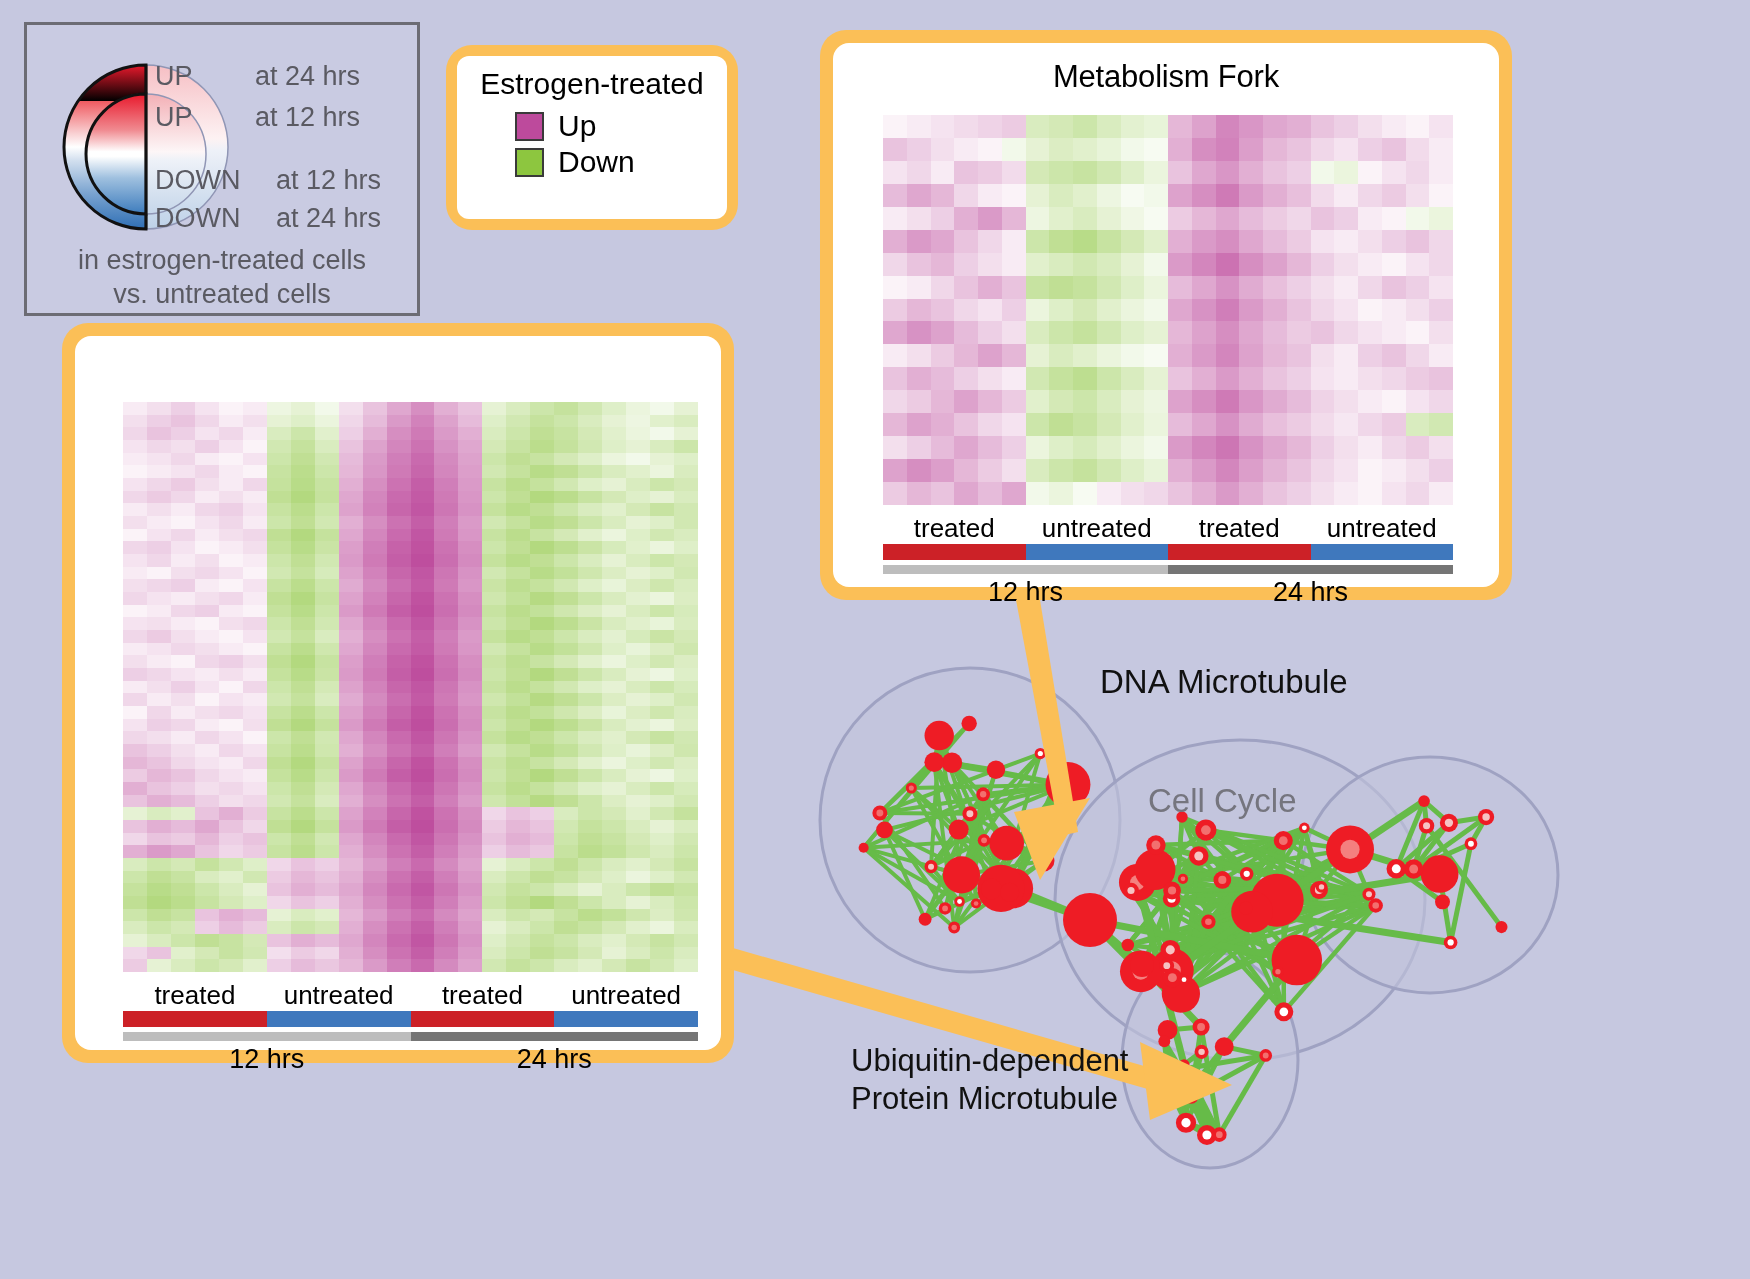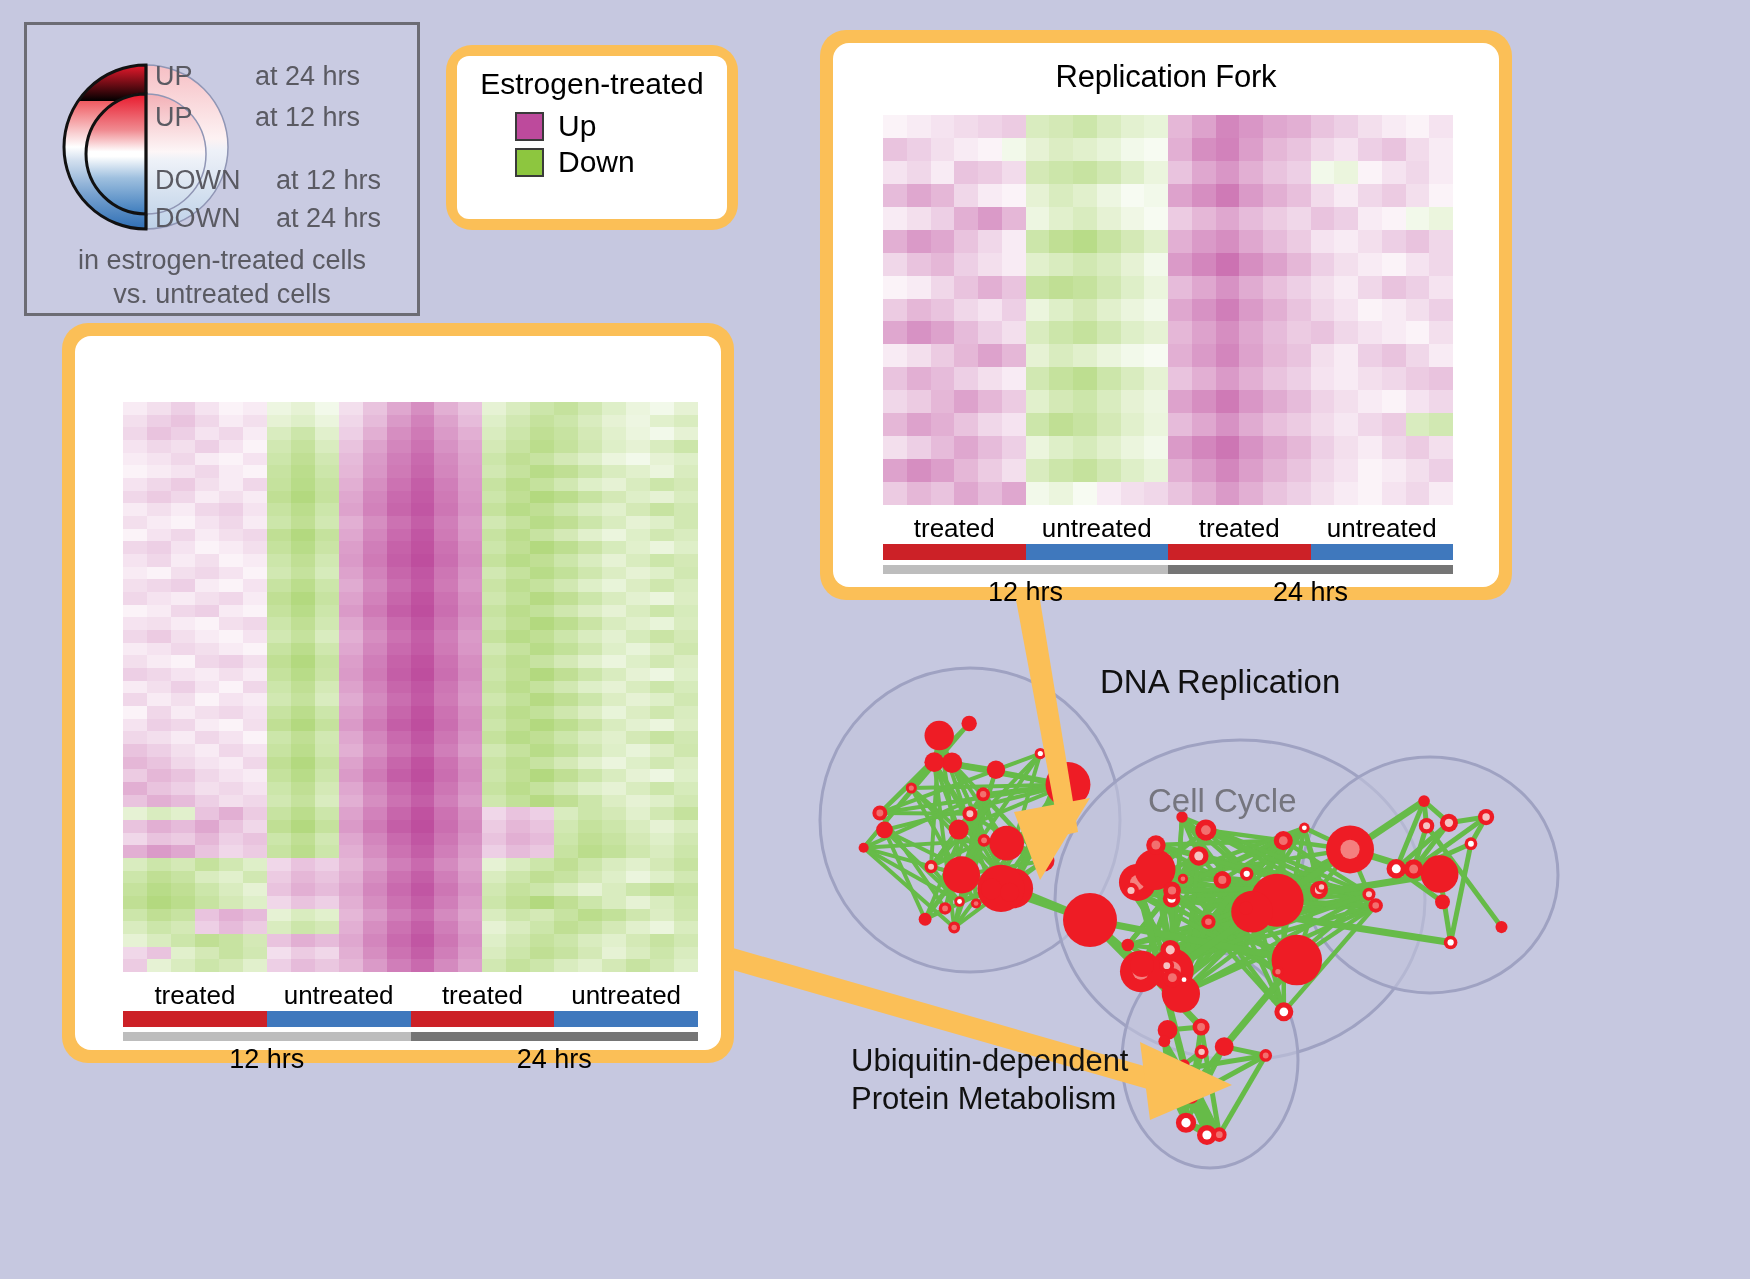--- a/index.html
+++ b/index.html
@@ -162,21 +162,21 @@
         <div class="legend-row">
           <span class="swatch" style="background:#8dc63f"></span>
           <span class="legend-text">Down</span>
         </div>
       </div>
     </div>
   </div>
 
   <div id="rf-panel" class="panel">
     <div class="panel-inner">
-      <div class="panel-title">Replication Fork</div>
+      <div class="panel-title">Metabolism Fork</div>
       <div id="rf-heat" class="heat" style="left: 50px; top: 72px; width: 570px; height: 390px; grid-template-columns: repeat(24, 1fr); grid-template-rows: repeat(17, 1fr);">
           <div class="hcell" style="background:rgb(251,243,248)"></div>
           <div class="hcell" style="background:rgb(248,235,244)"></div>
           <div class="hcell" style="background:rgb(245,227,240)"></div>
           <div class="hcell" style="background:rgb(242,219,235)"></div>
           <div class="hcell" style="background:rgb(239,211,231)"></div>
           <div class="hcell" style="background:rgb(236,203,226)"></div>
           <div class="hcell" style="background:rgb(217,236,191)"></div>
           <div class="hcell" style="background:rgb(212,233,182)"></div>
           <div class="hcell" style="background:rgb(204,230,170)"></div>
@@ -2356,18 +2356,18 @@
     <g>
       <path d="M1016,600 L1040,600 L1078,832 L1060,836 Z" fill="#fbbf57"></path>
       <path d="M1040,880 L1014,812 L1090,798 Z" fill="#fbbf57"></path>
     </g>
     <g>
       <path d="M733,948 L1165,1072 L1158,1092 L726,968 Z" fill="#fbbf57"></path>
       <path d="M1232,1085 L1140,1042 L1150,1120 Z" fill="#fbbf57"></path>
     </g>
   </svg>
 
-  <div class="net-label" id="lbl-dna">DNA Replication</div>
+  <div class="net-label" id="lbl-dna">DNA Microtubule</div>
   <div class="net-label" id="lbl-cc">Cell Cycle</div>
   <div class="net-label" id="lbl-ub">Ubiquitin-dependent
-Protein Metabolism</div>
+Protein Microtubule</div>
 
 </div>
 
 </body></html>

